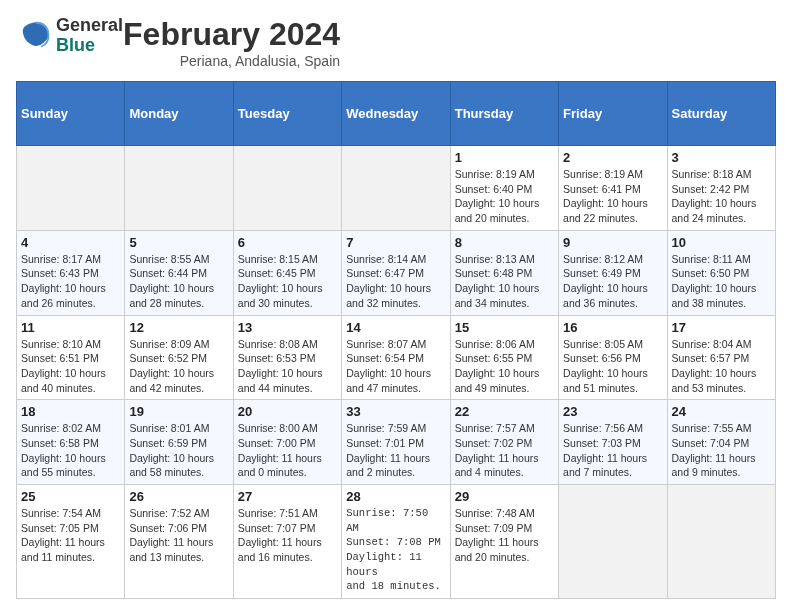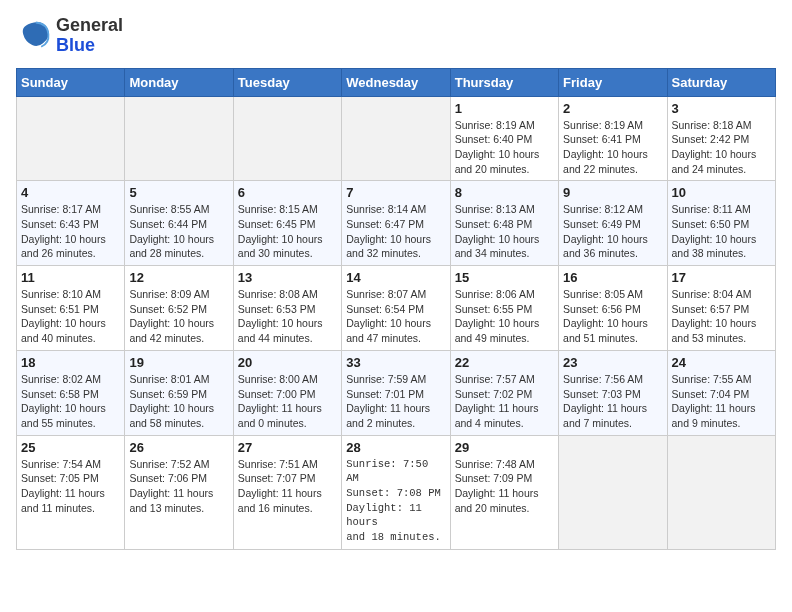--- a/index.html
+++ b/index.html
@@ -19,21 +19,21 @@
       display: flex;
       align-items: center;
       gap: 4px;
     }
     .logo-text {
       font-size: 18px;
       font-weight: bold;
       color: #333;
       line-height: 1.1;
     }
-    .logo-text .blue { color: #1d4ed8; }
+    .logo-text .blue { color: #0f766e; }
     .logo-icon {
       width: 36px;
       height: 36px;
     }
     .title-block {
       text-align: right;
     }
     .month-title {
       font-size: 32px;
       font-weight: bold;
@@ -44,21 +44,21 @@
       color: #555;
     }
     table {
       width: 100%;
       border-collapse: collapse;
       font-size: 11px;
     }
     thead tr th {
       background-color: #3a76c4;
       color: #fff;
-      padding: 6px 4px;
+      padding: 24px 4px;
       text-align: left;
       font-size: 13px;
       font-weight: bold;
       border: 1px solid #2a60a8;
     }
     tbody tr td {
       border: 1px solid #ccc;
       vertical-align: top;
       padding: 4px;
       min-height: 80px;
@@ -98,20 +98,24 @@
       <path d="M20 5 Q30 2 35 12 Q40 20 30 28 Q24 33 18 30 Q10 26 8 18 Q5 8 20 5Z" fill="#2e6cb5"></path>
       <path d="M22 5 Q35 6 36 18 Q37 28 28 32" fill="none" stroke="#5ba3e0" stroke-width="2"></path>
     </svg>
     <div>
       <div class="logo-text">
         <span>General</span><br>
         <span class="blue">Blue</span>
       </div>
     </div>
   </div>
+  <div class="title-block">
+    <div class="month-title">February 2024</div>
+    <div class="subtitle">Periana, Andalusia, Spain</div>
+  </div>
 </div>
 
 <table>
   <thead>
     <tr>
       <th>Sunday</th>
       <th>Monday</th>
       <th>Tuesday</th>
       <th>Wednesday</th>
       <th>Thursday</th>

